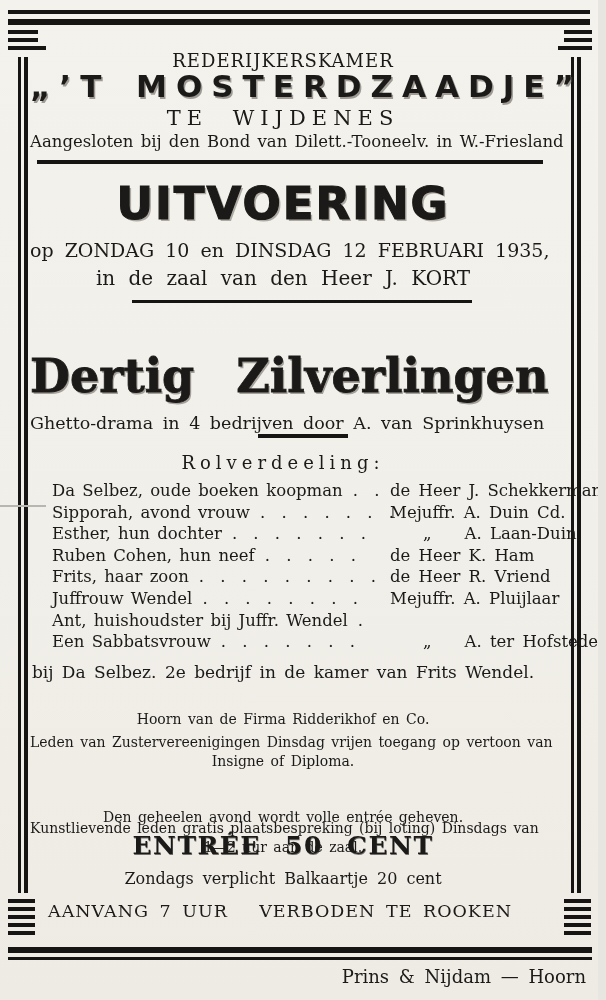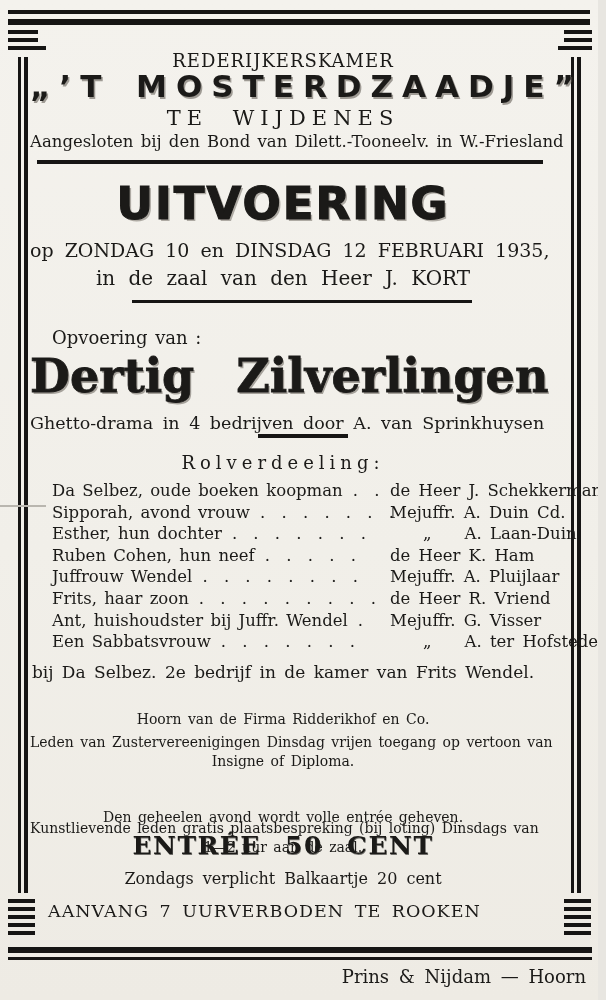--- a/index.html
+++ b/index.html
@@ -55,21 +55,21 @@
   .grime    { top:711px; font-size:14px; word-spacing:2px; }
   .sisters  { top:733px; font-size:14px; word-spacing:2px; line-height:18.5px; }
   .members  { top:771px; font-size:14px; word-spacing:2px; line-height:18.5px;margin-top:48px; }
   .fullnote { top:809px; font-size:14px; word-spacing:2px; }
 
   .entree   { top:831px; font-size:25px; letter-spacing:1.5px; word-spacing:14px; font-weight:bold;
               text-shadow:.5px .5px 0 rgba(27,26,24,.6); }
   .zondags  { top:869px; font-size:16px; word-spacing:4px; }
 
   .footer-row { position:absolute; left:48px; right:86px; top:901px;
-                display:flex; 
+                display:flex; justify-content:space-between;
                 font-size:17.5px; letter-spacing:1px; word-spacing:4px; white-space:nowrap; }
   .printer  { position:absolute; right:12px; top:966px; font-size:18px; word-spacing:4px;
               text-align:left; white-space:nowrap; }
 </style>
 </head>
 <body>
 
 <div class="poster">
 
   <div class="bar" style="left:8px; right:8px; top:10px; height:4px;"></div>
@@ -111,21 +111,20 @@
   <div class="c affiliation">Aangesloten bij den Bond van Dilett.-Tooneelv. in W.-Friesland</div>
 
   <div class="rule-a"></div>
 
   <div class="c uitvoering">UITVOERING</div>
   <div class="c dates">op ZONDAG 10 en DINSDAG 12 FEBRUARI 1935,</div>
   <div class="c venue">in de zaal van den Heer J. KORT</div>
 
   <div class="rule-b"></div>
 
-  <div class="l opvoering">Opvoering van :</div>
   <div class="c playtitle">Dertig Zilverlingen</div>
   <div class="c ghetto">Ghetto-drama in 4 bedrijven door A. van Sprinkhuysen</div>
 
   <div class="rule-c"></div>
 
   <div class="c rolheading">Rolverdeeling:</div>
 
   <div class="cast">
     <div class="cast-row">
       <span class="role">Da Selbez, oude boeken koopman</span><span class="dots">. .</span>
@@ -137,30 +136,29 @@
     </div>
     <div class="cast-row">
       <span class="role">Esther, hun dochter</span><span class="dots">. . . . . . .</span>
       <span class="performer">  „  A. Laan-Duin</span>
     </div>
     <div class="cast-row">
       <span class="role">Ruben Cohen, hun neef</span><span class="dots">. . . . .</span>
       <span class="performer">de Heer K. Ham</span>
     </div>
     <div class="cast-row">
+      <span class="role">Frits, haar zoon</span><span class="dots">. . . . . . . . .</span>
+      <span class="performer">de Heer R. Vriend</span>
+    </div>
+    <div class="cast-row">
       <span class="role">Juffrouw Wendel</span><span class="dots">. . . . . . . .</span>
       <span class="performer">Mejuffr. A. Pluijlaar</span>
     </div>
     <div class="cast-row">
-      <span class="role">Frits, haar zoon</span><span class="dots">. . . . . . . . .</span>
-      <span class="performer">de Heer R. Vriend</span>
-    </div>
-    <div class="cast-row">
       <span class="role">Ant, huishoudster bij Juffr. Wendel</span><span class="dots">.</span>
-      <span class="performer">Mejuffr. G. Visser</span>
     </div>
     <div class="cast-row">
       <span class="role">Een Sabbatsvrouw</span><span class="dots">. . . . . . .</span>
       <span class="performer">  „  A. ter Hofstede</span>
     </div>
   </div>
 
   <div class="c setting">
     <div>bij Da Selbez. 2e bedrijf in de kamer van Frits Wendel.</div>
   </div>

